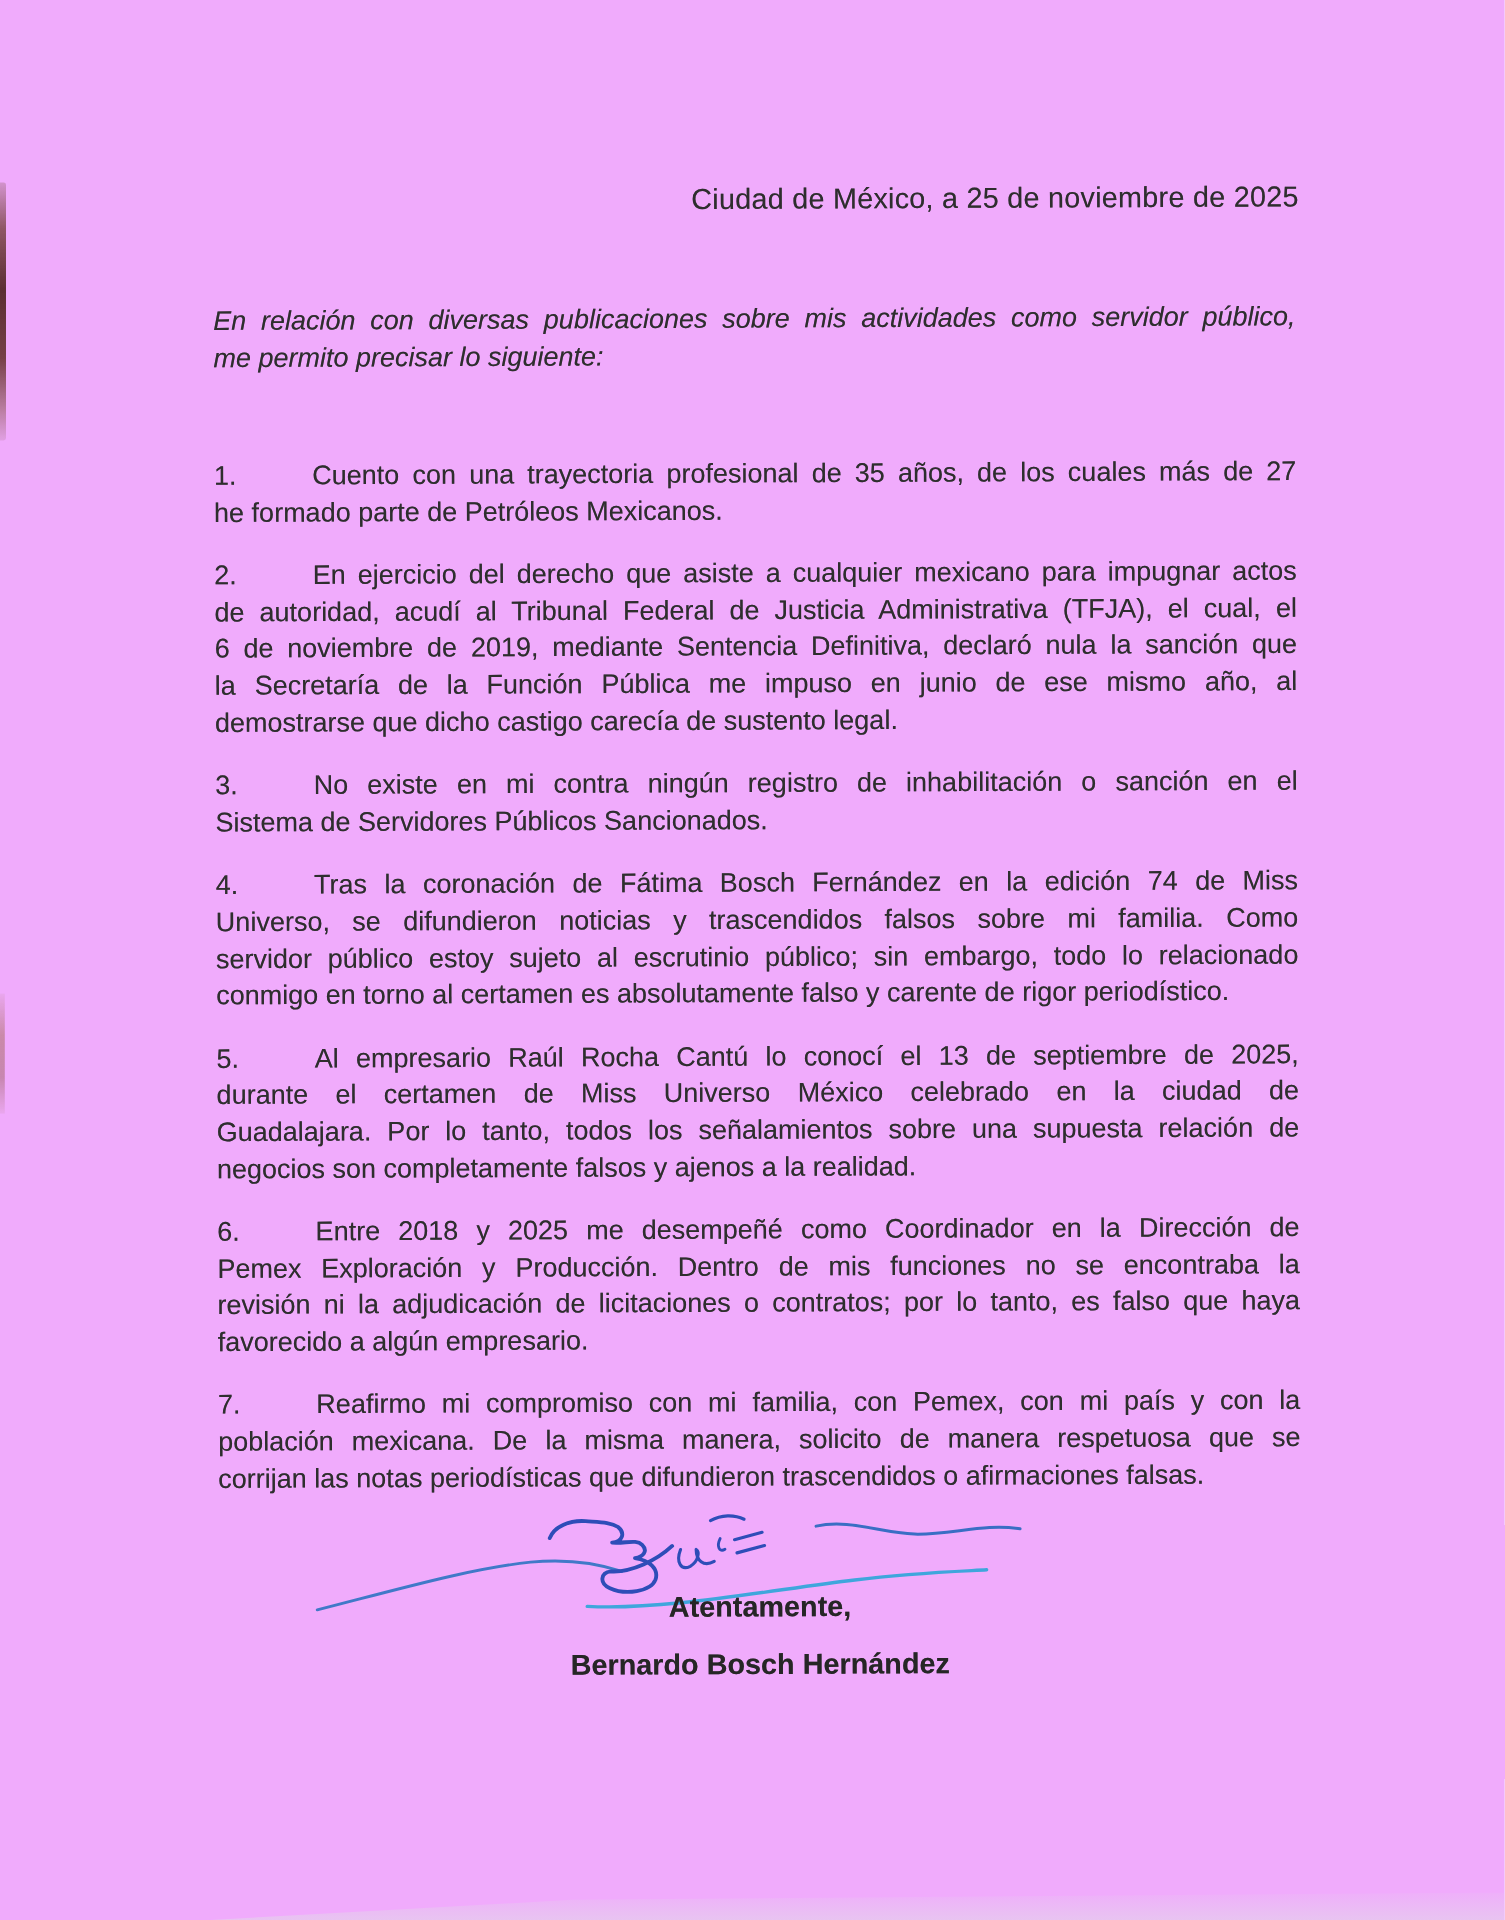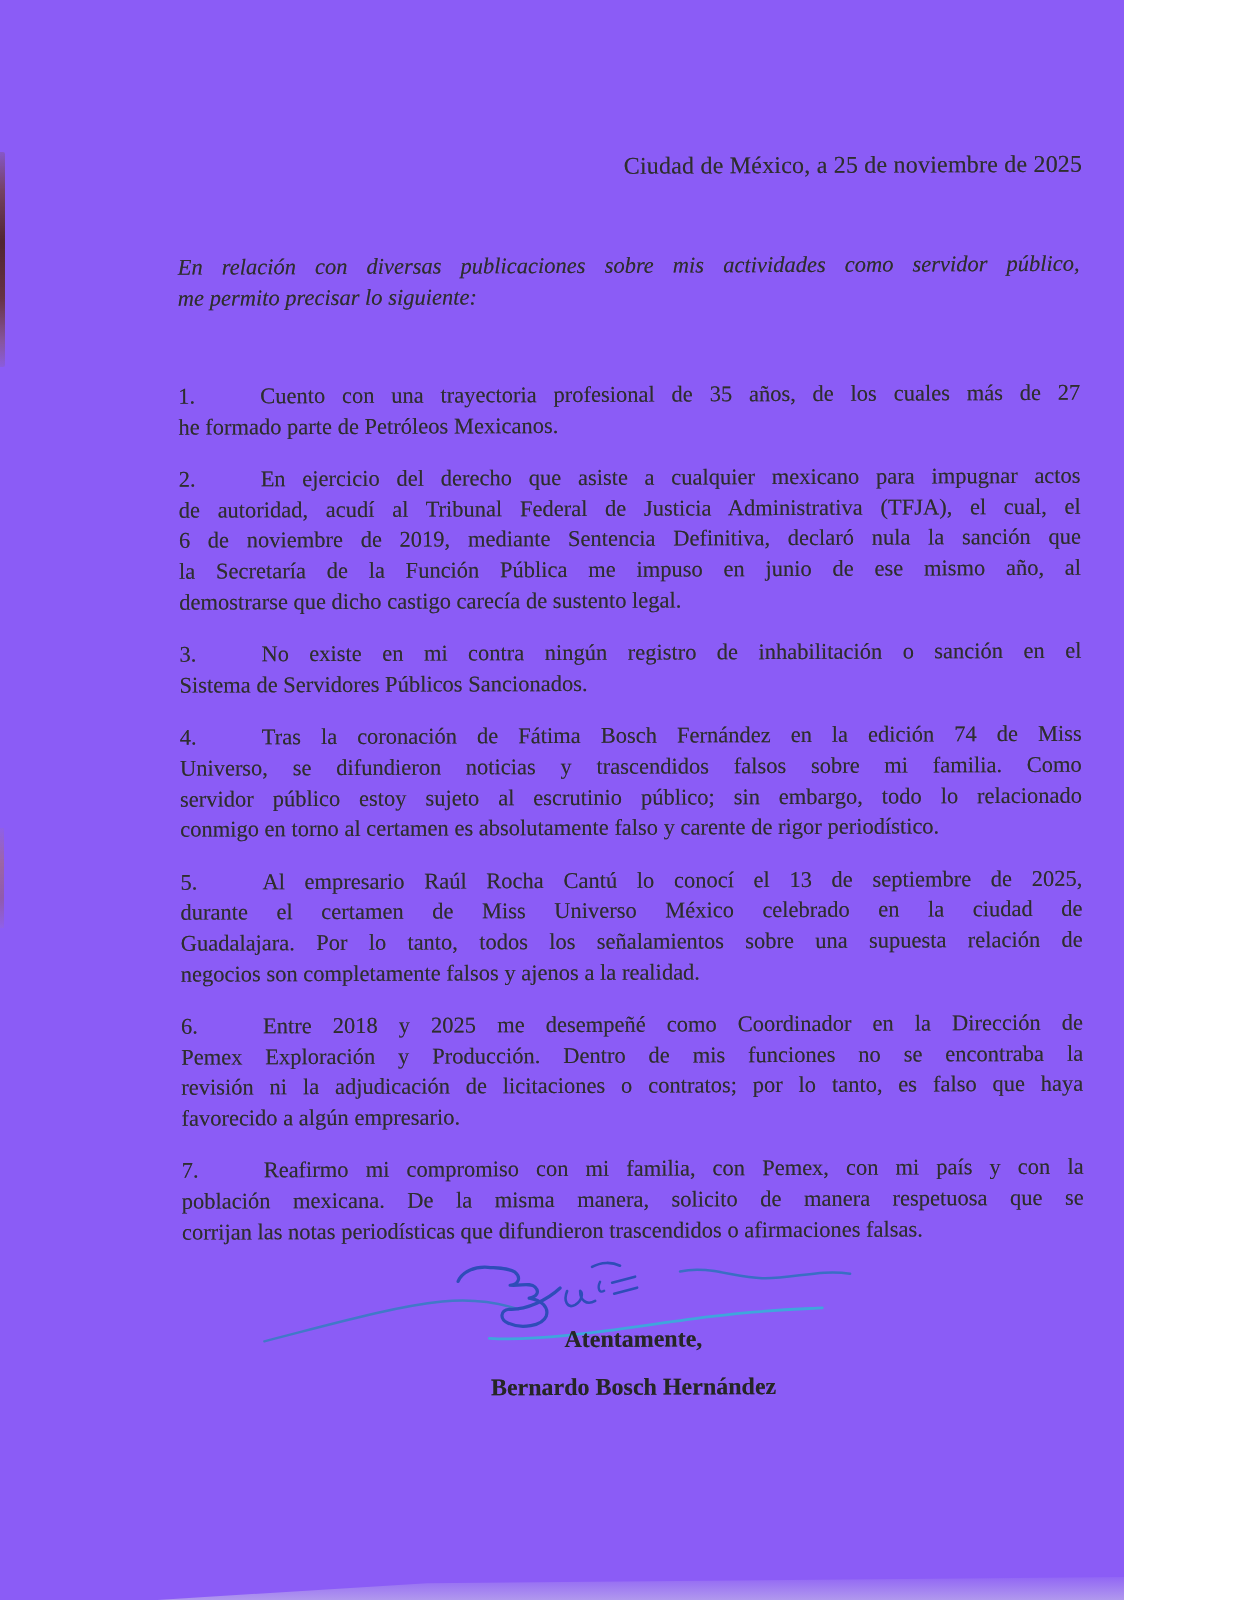--- a/index.html
+++ b/index.html
@@ -2,25 +2,25 @@
 <html style="--ink: #2e2e2e;"><head>
 <meta charset="utf-8">
 <style>
   html, body {
     margin: 0;
     padding: 0;
     background: #ffffff;
   }
   #page {
     position: relative;
-    width: 1124px;
+    width: 1254px;
     height: 1600px;
-    background: #8b5cf6;
+    background: #f0abfc;
     overflow: hidden;
-    font-family: Liberation Serif, serif;
+    font-family: Liberation Sans, sans-serif;
     color: var(--ink, #2e2e2e);
   }
   #content {
     position: absolute;
     inset: 0;
     transform: rotate(-0.25deg);
     transform-origin: 50% 50%;
   }
   
   #content .txt {

